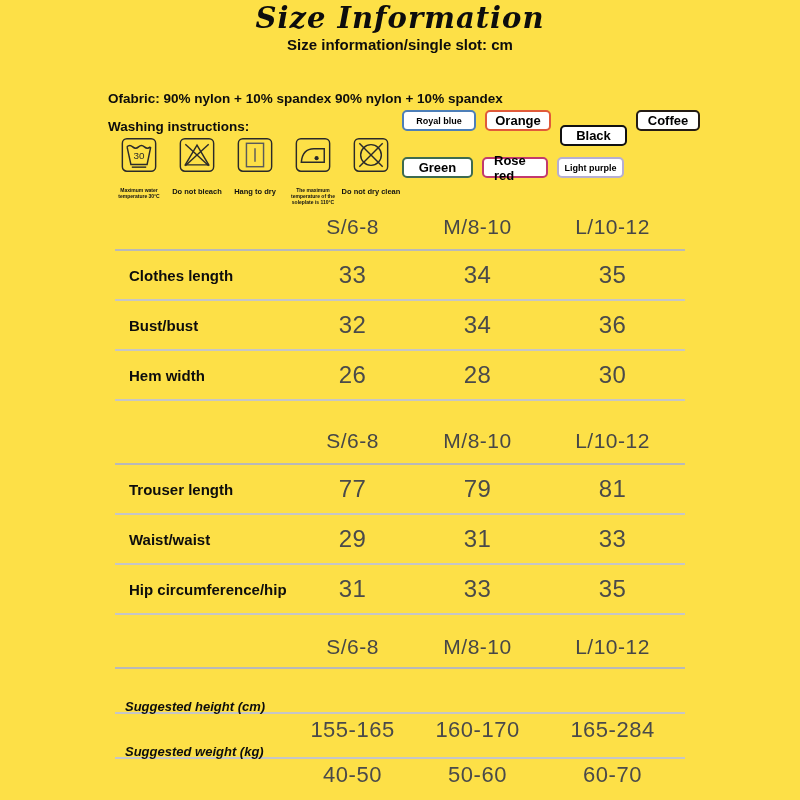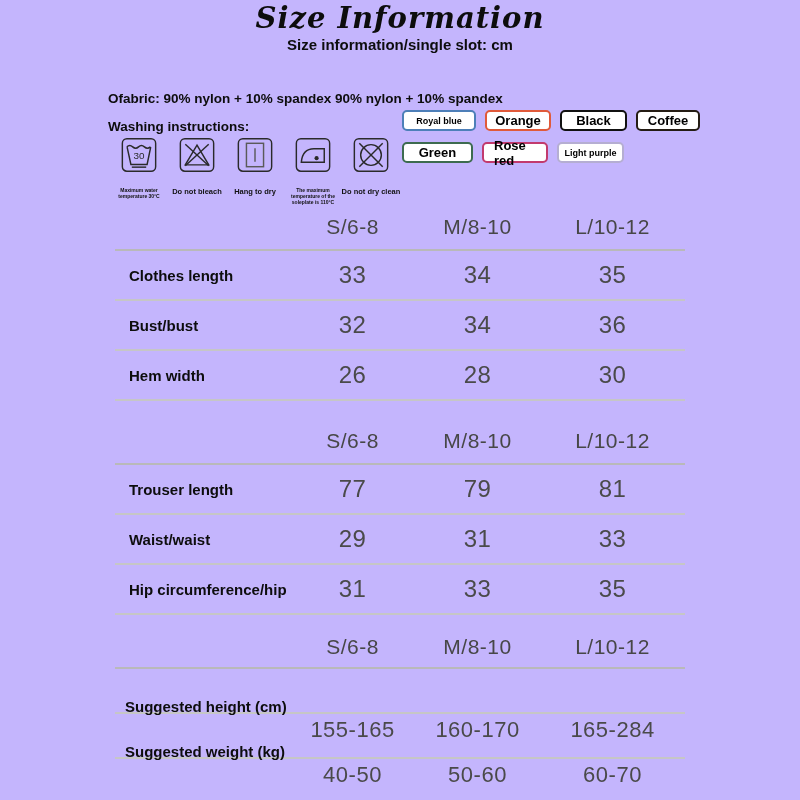--- a/index.html
+++ b/index.html
@@ -1,17 +1,17 @@
 <!DOCTYPE html>
 <html><head>
 <meta charset="utf-8">
 <style>
   html,body { margin:0; padding:0; background:#ffffff; }
   body { width:800px; height:800px; font-family:"Liberation Sans", sans-serif; color:#111; }
-  .page { position:relative; width:800px; height:800px; overflow:hidden; background:#c4b5fd; }
+  .page { position:relative; width:800px; height:800px; overflow:hidden; background:#fde047; }
 
   .title { position:absolute; top:1px; left:0; width:100%; text-align:center;
            font-family:"DejaVu Serif", serif; font-style:italic; font-weight:600;
            font-size:29px; letter-spacing:1px; color:#0d0d0d; }
   .subtitle { position:absolute; top:36px; left:0; width:100%; text-align:center;
               font-size:15px; font-weight:700; color:#0d0d0d; }
 
   .fabric { position:absolute; left:108px; top:91px; font-size:13.5px; font-weight:700; color:#0d0d0d; }
   .wash-label { position:absolute; left:108px; top:119px; font-size:13.5px; font-weight:700; color:#0d0d0d; }
 
@@ -34,21 +34,21 @@
 
   .size-table { position:absolute; left:115px; width:570px; }
   .t-row { display:grid; grid-template-columns:175px 125px 125px 145px;
            align-items:center; border-bottom:2px solid #c6c6c6; }
   .t-head { border-bottom:2px solid #b9b9b9; }
   .t1 .t-head, .t2 .t-head { height:44px; }
   .t3 .t-head { height:40px; }
   .t1 .t-data, .t2 .t-data { height:48px; }
   .t3 .t-data { height:43px; }
   .t-label { font-size:15px; font-weight:700; color:#0d0d0d; padding-left:14px; white-space:nowrap; }
-  .t3 .t-label { padding-left:10px; font-size:15px; }
+  .t3 .t-label { padding-left:10px; font-size:13px;font-style:italic; }
   .t-size { text-align:center; font-size:21px; color:#474747; letter-spacing:0.5px; }
   .t-val { text-align:center; font-size:24px; font-weight:400; color:#4a4a4a; letter-spacing:0.5px; }
   .t3 .t-val { font-size:22px;margin-top:48px; }
 
   .footer { position:absolute; top:772px; left:0; width:100%; text-align:center;
             font-size:8px; font-weight:700; color:#0d0d0d; }
 </style>
 </head>
 <body>
 
@@ -114,21 +114,21 @@
         </svg>
       </span>
       <div class="wash-cap">Do not dry clean</div>
     </div>
   </div>
 
   <div class="colors">
     <div class="color-row">
       <div class="color-btn sm w74" style="border-color: rgb(77, 127, 184);">Royal blue</div>
       <div class="color-btn w66" style="border-color: rgb(224, 90, 58);">Orange</div>
-      <div class="color-btn w67" style="border-color: rgb(17, 17, 17);">Black</div>
+      <div class="color-btn w67" style="border-color: rgb(17, 17, 17); margin-top: 15px;">Black</div>
       <div class="color-btn w64" style="border-color: rgb(36, 28, 20);">Coffee</div>
     </div>
     <div class="color-row">
       <div class="color-btn w70" style="border-color: rgb(61, 107, 80);">Green</div>
       <div class="color-btn w66" style="border-color: rgb(194, 58, 110);">Rose red</div>
       <div class="color-btn sm w67" style="border-color: rgb(181, 174, 210);">Light purple</div>
     </div>
   </div>
 
   <div class="size-table t1" style="top:205px">

